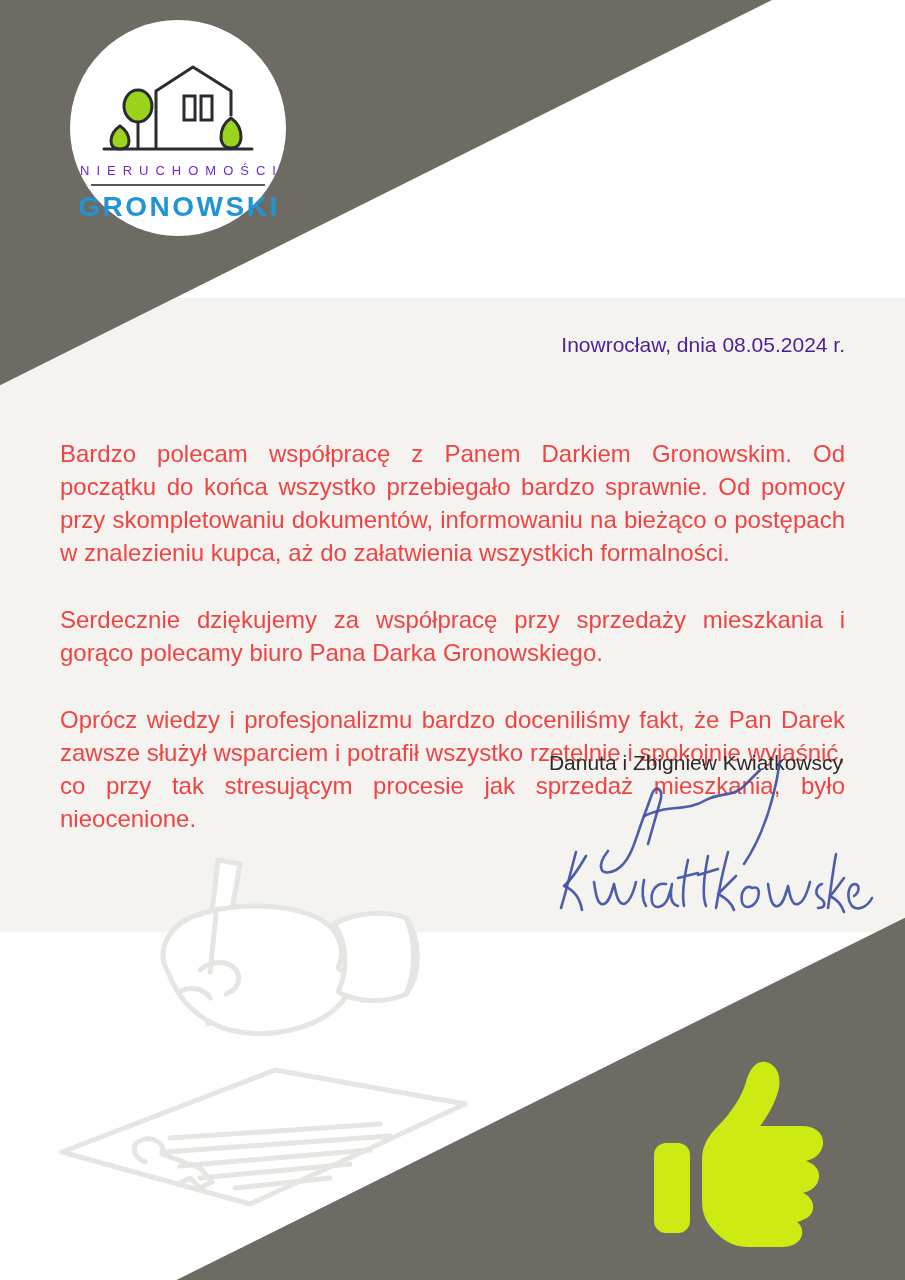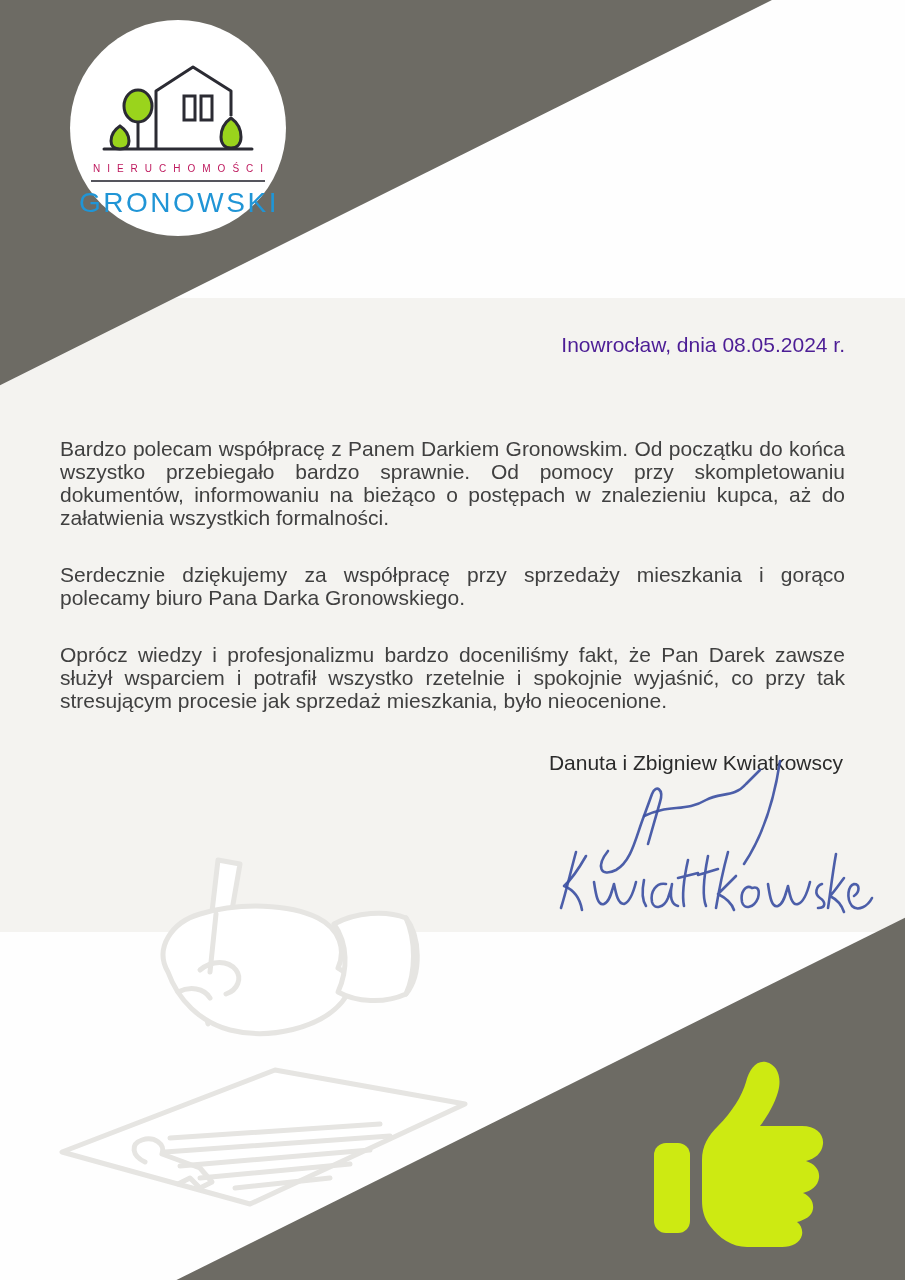--- a/index.html
+++ b/index.html
@@ -19,35 +19,35 @@
   .tri-bottom{clip-path:polygon(100% 71.7%, 100% 100%, 19.5% 100%);}
   
   .logo-circle{
     position:absolute;left:70px;top:20px;width:216px;height:216px;
     border-radius:50%;background:#fff;
     display:flex;flex-direction:column;align-items:center;justify-content:flex-start;
     padding-top:0;box-sizing:border-box;
   }
   .logo-circle svg{margin-top:40px;}
   .brand-top{
-    font-size:10px;letter-spacing:7px;padding-left:7px;color:#be185d;
+    font-size:13px;letter-spacing:7px;padding-left:7px;color:#6d28d9;
     margin-top:8px;white-space:nowrap;
   }
   .brand-rule{width:174px;border-top:2px solid #55555d;margin:6px 0 5px;}
   .brand-bottom{
-    font-size:28px;font-weight:normal;letter-spacing:2.5px;padding-left:2px;
+    font-size:28px;font-weight:bold;letter-spacing:2.5px;padding-left:2px;
     color:var(--brand-blue,#2095d6);white-space:nowrap;
   }
   
   .dateline{
     position:absolute;top:333px;right:60px;font-size:21px;color:#4c1d95;
   }
   .body-text{
     position:absolute;left:60px;right:60px;top:437px;
-    font-size:21px;line-height:23px;color:#404040;text-align:justify;
+    font-size:24px;line-height:33px;color:#ef4444;text-align:justify;
   }
   .body-text p{margin:0 0 34px 0;}
   .signer-name{
     position:absolute;top:751px;right:62px;font-size:21px;color:#2b2b2b;
   }
   .sig-svg{position:absolute;left:548px;top:756px;}
   .sig-svg path{stroke:var(--ink-blue,#3d51a3);stroke-width:2.6;fill:none;
     stroke-linecap:round;stroke-linejoin:round;opacity:.92;}
   
   .wm-svg{position:absolute;left:50px;top:852px;}

